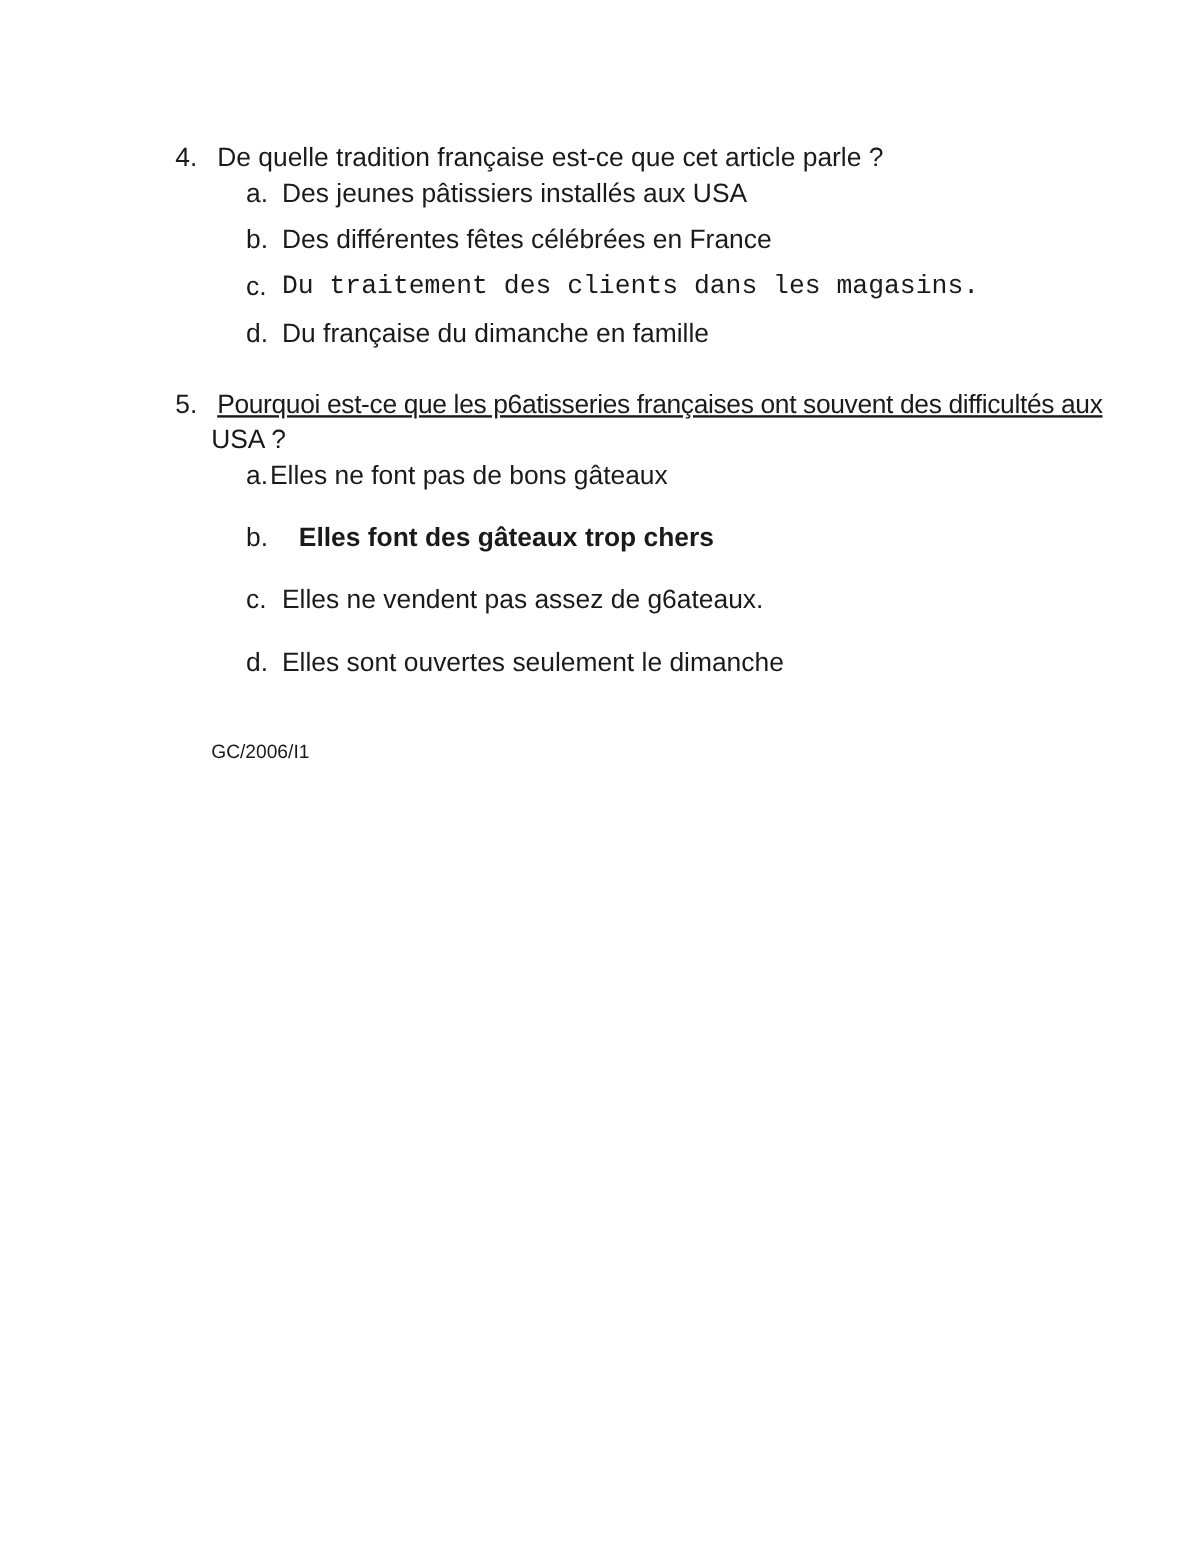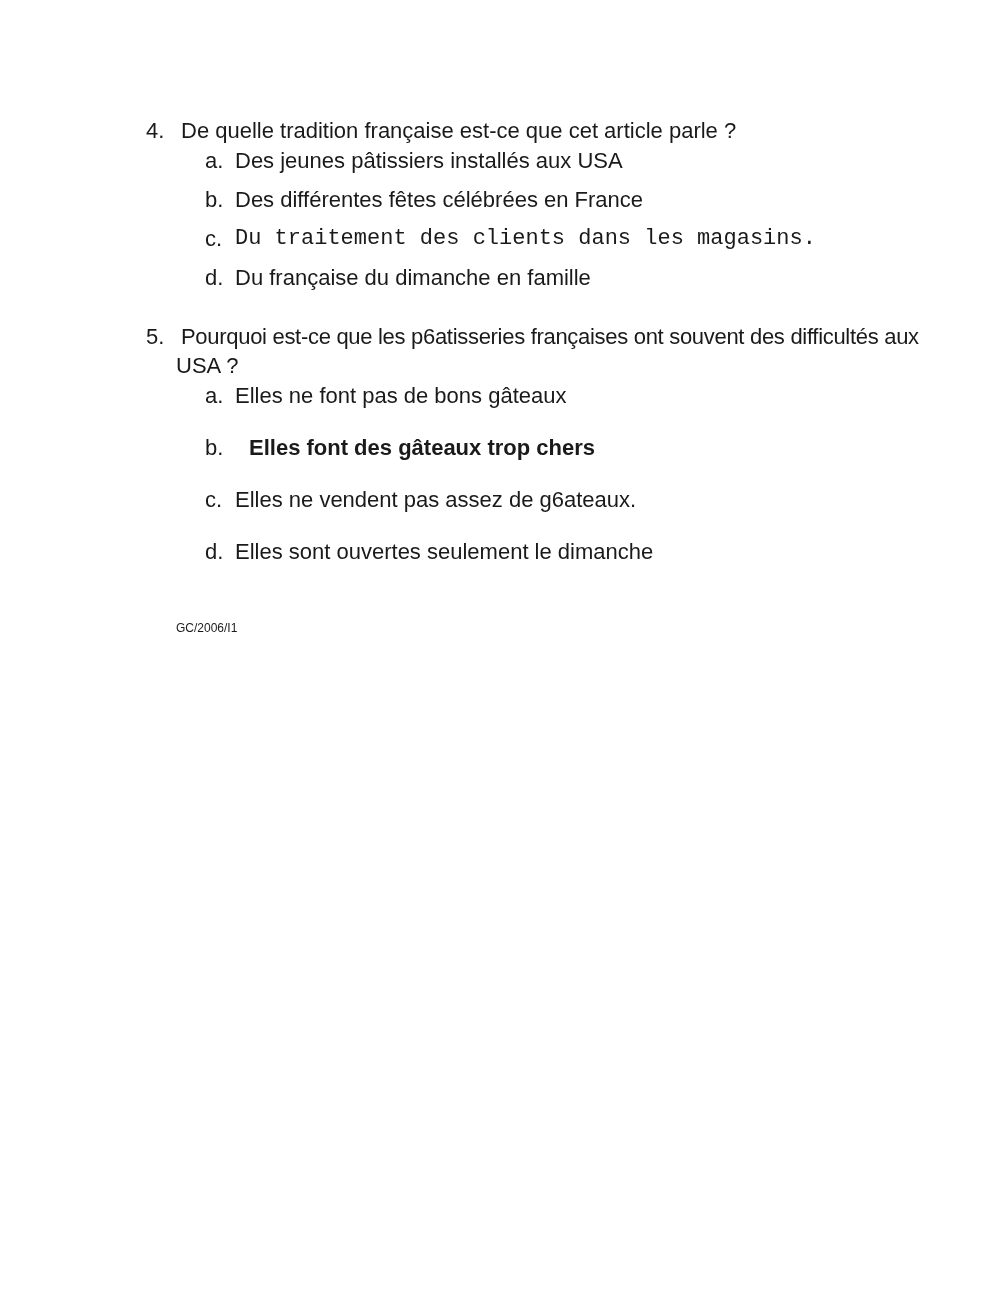--- a/index.html
+++ b/index.html
@@ -7,21 +7,21 @@
       width: 1000px; height: 1291px; position: relative; overflow: hidden;
       font-family: "Liberation Sans", "DejaVu Sans", sans-serif;
       color: #1a1a1a;
     }
     .page { position: absolute; left: 0; top: 0; width: 1000px; height: 1291px; background: #fff; }
     .line { position: absolute; font-size: 22px; line-height: 24px; white-space: nowrap; }
     .num { position: absolute; }
     .qtext { position: absolute; }
     .letter { position: absolute; }
     .opttext { position: absolute; }
-    .footer { position: absolute; left: 176px; top: 618px; font-size: 12px; line-height: 20px; }
+    .footer { position: absolute; left: 176px; top: 618px; font-size: 16px; line-height: 20px; }
   </style>
 </head>
 <body>
 
 <div class="page">
 
   <div>
     <div class="line" style="top:119px;left:146px;">
       <span class="num" style="left:0;">4.</span>
       <span class="qtext" style="left:35px;">De quelle tradition française est-ce que cet article parle ?</span>
@@ -40,27 +40,27 @@
     </div>
     <div class="line" style="top:266px;left:205px;">
       <span class="letter" style="left:0;">d.</span>
       <span class="opttext" style="left:30px;">Du française du dimanche en famille</span>
     </div>
   </div>
 
   <div>
     <div class="line" style="top:325px;left:146px;">
       <span class="num" style="left:0;">5.</span>
-      <span class="qtext" style="left:35px;letter-spacing:-0.3px;">Pourquoi est-ce que les p6atisseries françaises ont souvent des difficultés aux</span>
+      <span class="qtext" style="left:35px;letter-spacing:-0.3px;text-decoration:underline;">Pourquoi est-ce que les p6atisseries françaises ont souvent des difficultés aux</span>
     </div>
     <div class="line" style="top:354px;left:176px;">USA ?</div>
 
     <div class="line" style="top:384px;left:205px;">
       <span class="letter" style="left:0;">a.</span>
-      <span class="opttext" style="left:30px;">Elles ne font pas de bons gâteaux</span>
+      <span class="opttext" style="left:20px;">Elles ne font pas de bons gâteaux</span>
     </div>
     <div class="line" style="top:436px;left:205px;">
       <span class="letter" style="left:0;">b.</span>
       <span class="opttext" style="left:44px;font-weight:bold;">Elles font des gâteaux trop chers</span>
     </div>
     <div class="line" style="top:488px;left:205px;">
       <span class="letter" style="left:0;">c.</span>
       <span class="opttext" style="left:30px;">Elles ne vendent pas assez de g6ateaux.</span>
     </div>
     <div class="line" style="top:540px;left:205px;">

